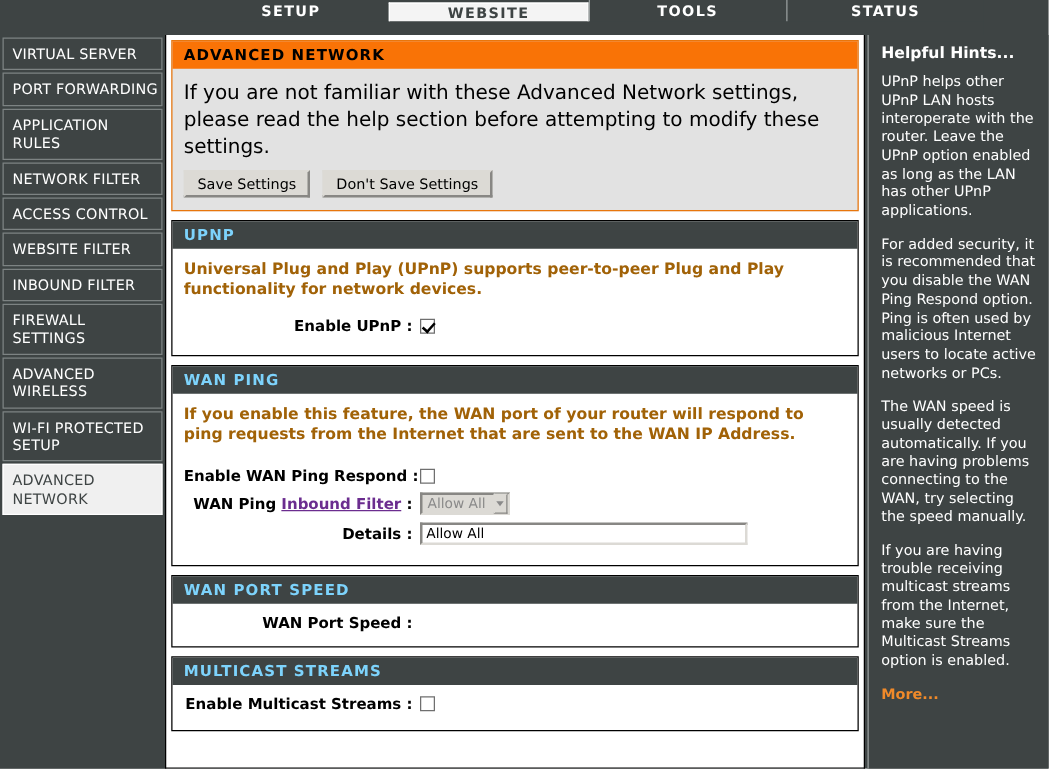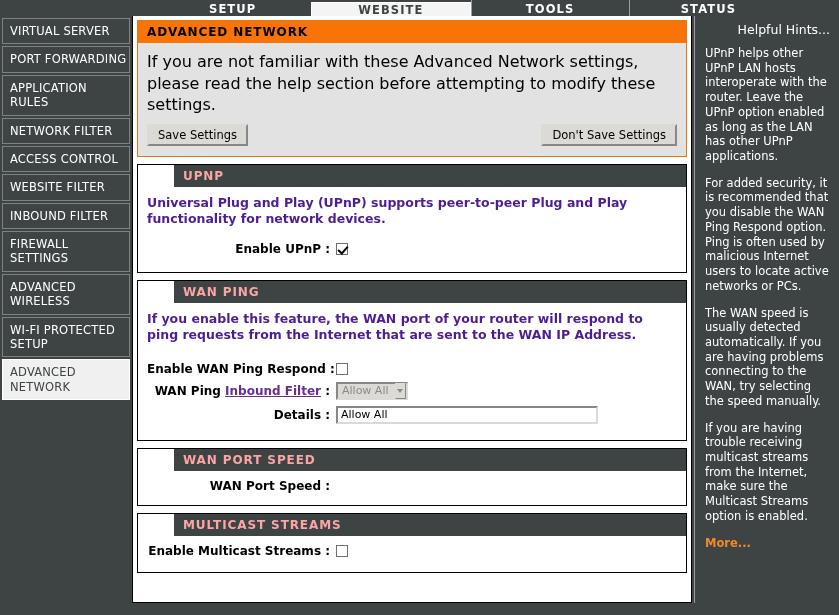--- a/index.html
+++ b/index.html
@@ -79,21 +79,21 @@
     background: #f4f4f4;
     color: #3e4444;
     border: 1px solid #ffffff;
     border-bottom: none;
     margin-top: 2px;
   }
 
   
   .body-row {
     position: absolute;
-    left: 0; top: 16px;
+    left: 0; top: 28px;
     width: 839px; height: 587px;
   }
 
   
   .sidebar {
     position: absolute;
     left: 0; top: 0;
     width: 132px; height: 587px;
     background: #3e4444;
     padding-top: 2px;
@@ -143,49 +143,48 @@
   .bar-orange {
     background: #f97306;
     color: #000000;
     font-weight: bold;
     font-size: 12px;
     letter-spacing: 0.9px;
     padding: 4px 0 4px 9px;
   }
   .bar-dark {
     background: #3e4444;
-    color: #fca5a5;
+    color: #7dd3fc;
     font-weight: bold;
     font-size: 12px;
     letter-spacing: 0.9px;
     padding: 4px 0 4px 9px;
-    margin-left: 36px;
   }
   .panel-body {
     padding: 8px 9px 10px 9px;
   }
   .intro-text {
     color: #000000;
     font-size: 16px;
     line-height: 1.35;
     margin-bottom: 8px;
   }
-  .btn-row { display: flex; gap: 10px; justify-content: space-between; }
+  .btn-row { display: flex; gap: 10px; }
   .btn {
     font-family: "DejaVu Sans", "Liberation Sans", sans-serif;
     font-size: 11.5px;
     color: #000000;
     background: #dcdad5;
     border: 2px outset #dcdad5;
     padding: 2px 9px;
     cursor: pointer;
   }
 
   .desc {
-    color: #4c1d95;
+    color: #a16207;
     font-weight: bold;
     font-size: 12.5px;
     line-height: 1.32;
     margin: 0 0 14px 0;
   }
   .desc.wanping { margin-bottom: 18px; }
 
   .field {
     display: flex;
     align-items: center;
@@ -275,24 +274,23 @@
     position: absolute;
     left: 694px; top: 0;
     width: 145px; height: 587px;
     background: #3e4444;
     color: #ffffff;
     padding: 6px 9px 0 10px;
     box-sizing: border-box;
     border-left: 1px solid #9aa0a0;
   }
   .hints-title {
-    font-weight: normal;
+    font-weight: bold;
     font-size: 12.5px;
     margin-bottom: 9px;
-    text-align: right;
   }
   .hints p {
     margin: 0 0 12px 0;
     font-size: 11.5px;
     line-height: 1.28;
   }
   .hints .more {
     color: #f08a2a;
     font-weight: bold;
     font-size: 11.5px;

